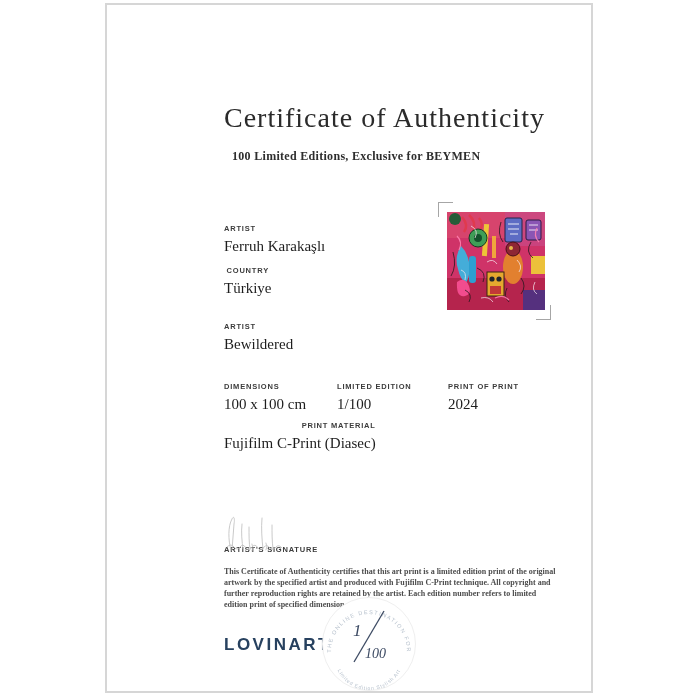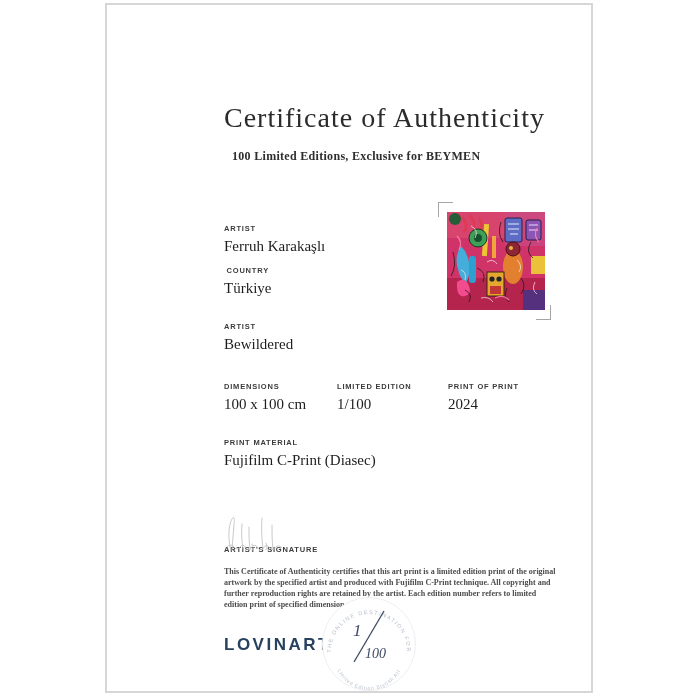--- a/index.html
+++ b/index.html
@@ -28,21 +28,21 @@
   .field .fvalue{
     margin-top:5px;font-family:"Liberation Serif",serif;
     font-size:15px;color:#1d1d1d;white-space:nowrap;
   }
   .f-artist{left:117px;top:203px;margin-top:16px;}
   .f-country{left:117px;top:261px;text-align:center;}
   .f-title{left:117px;top:317px;}
   .f-dimensions{left:117px;top:377px;}
   .f-limited{left:230px;top:377px;}
   .f-year{left:341px;top:377px;}
-  .f-material{left:117px;top:433px;}
+  .f-material{left:117px;top:416px;text-align:right;}
   .f-signature{left:117px;top:496px;margin-top:44px;}
   .signature-svg{position:absolute;left:115px;top:505px;}
   
   .artwork{position:absolute;left:340px;top:207px;width:98px;height:98px;overflow:hidden;}
   .crop-tl{position:absolute;left:331px;top:197px;width:15px;height:15px;
     border-top:1px solid #a6a6a6;border-left:1px solid #a6a6a6;}
   .crop-br{position:absolute;left:429px;top:300px;width:15px;height:15px;
     border-bottom:1px solid #a6a6a6;border-right:1px solid #a6a6a6;}
   
   .legal{

